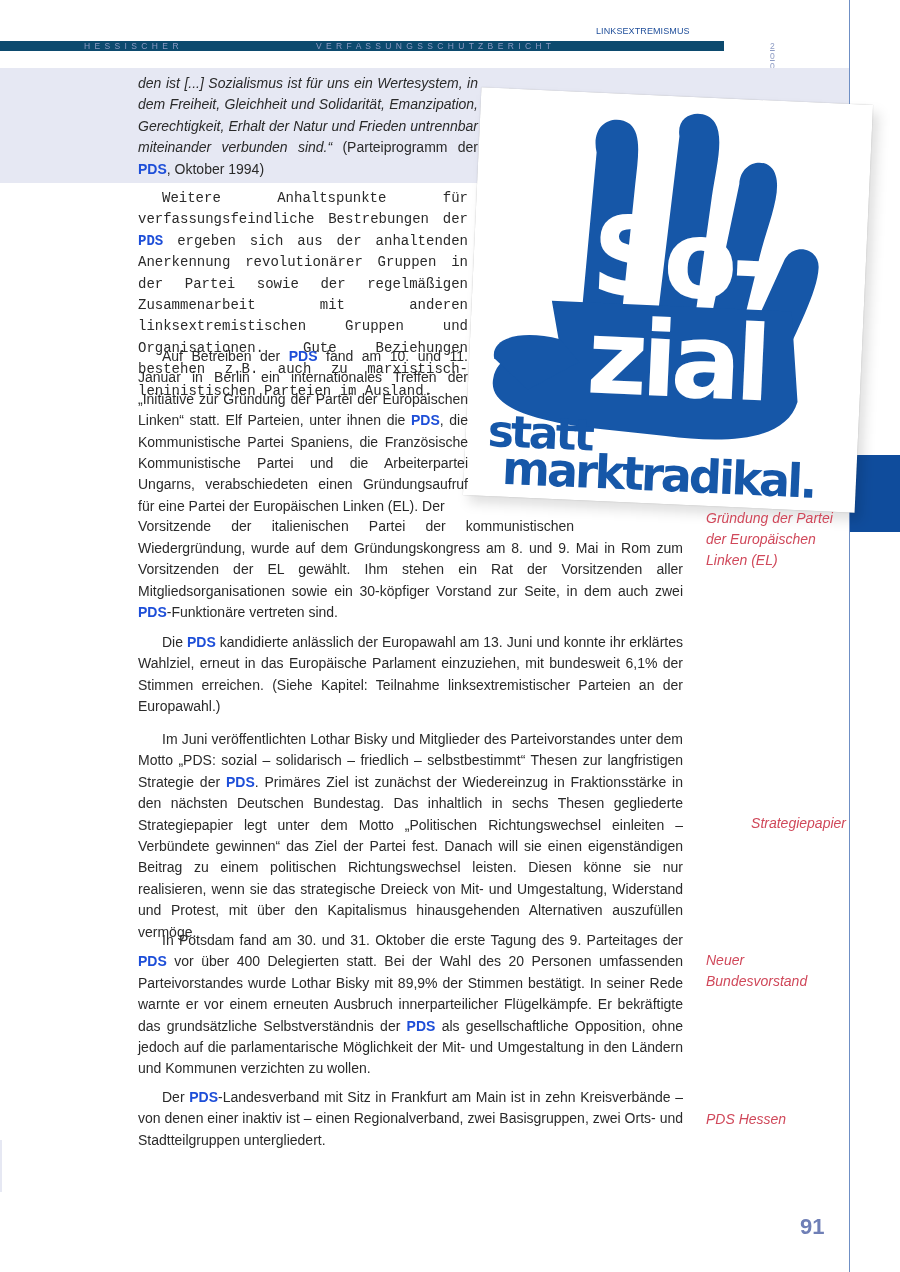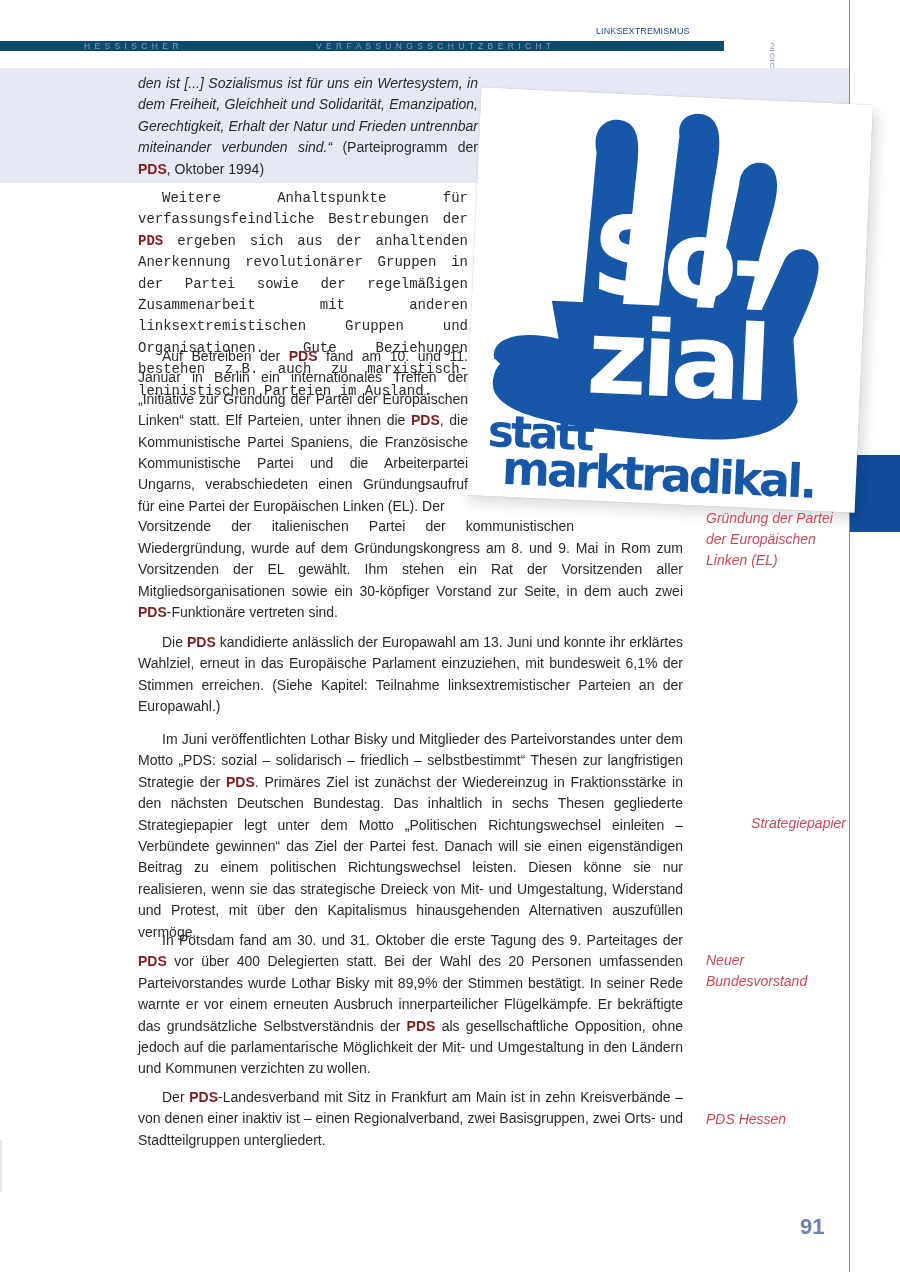--- a/index.html
+++ b/index.html
@@ -22,21 +22,21 @@
     letter-spacing: 0;
   }
   .quote-box {
     position: absolute; left: 0; top: 68px; width: 849px; height: 115px; background: #e6e8f3;
   }
   .quote-text {
     position: absolute; left: 138px; top: 73px; width: 340px;
     font-size: 14px; line-height: 21.4px; text-align: justify; color: #2a2a2a;
   }
   .quote-text em { font-style: italic; }
-  .pds { color: #7f1d1d; font-weight: bold; }
+  .pds { color: #1d4ed8; font-weight: bold; }
   .para {
     position: absolute; left: 138px; font-size: 14px; line-height: 21.4px;
     text-align: justify; color: #2a2a2a;
   }
   .para .indent { display: inline-block; width: 24px; }
   .narrow { width: 330px; }
   .wide { width: 545px; }
   .margin-note {
     position: absolute; left: 706px; width: 140px; font-size: 14px; line-height: 21px;
     font-style: italic; color: #d0485a;

